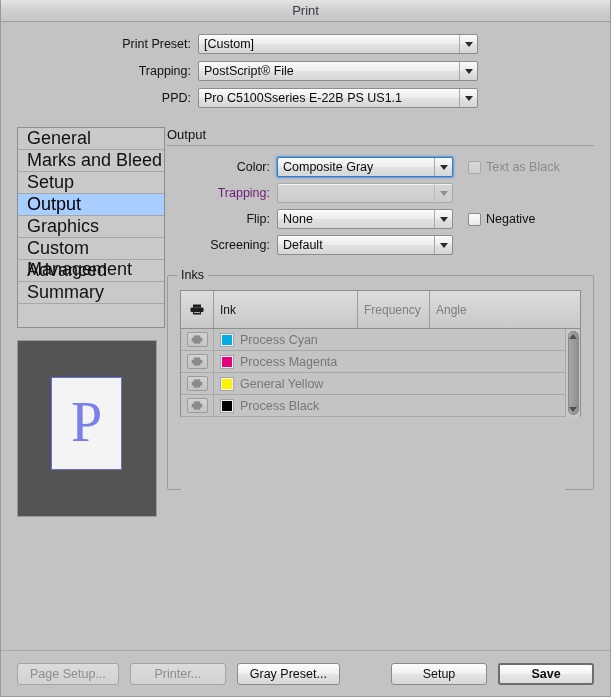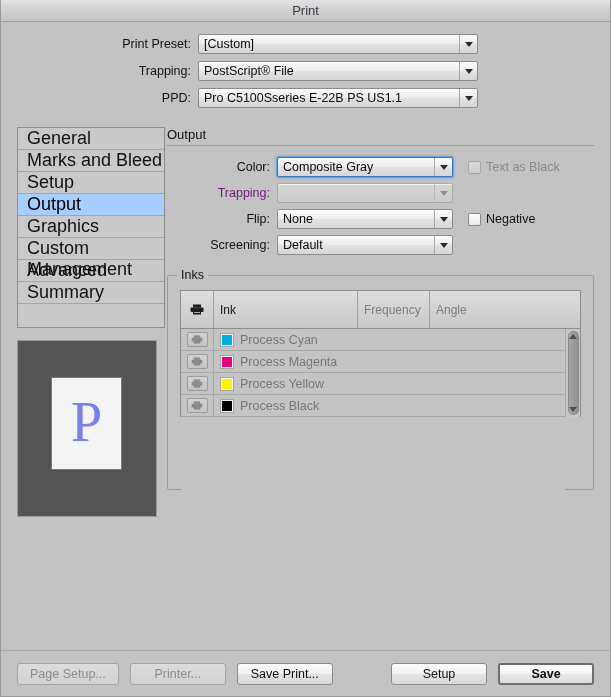--- a/index.html
+++ b/index.html
@@ -554,21 +554,21 @@
                   <span class="prt-btn">
                     <svg width="12" height="9" viewBox="0 0 14 11">
                         <rect x="3" y="0.5" width="8" height="3" fill="#8a8a8a"></rect>
                         <rect x="0.5" y="3.5" width="13" height="4.5" rx="1" fill="#8a8a8a"></rect>
                         <rect x="3" y="7" width="8" height="3.5" fill="#8a8a8a"></rect>
                       </svg>
                   </span>
                 </div>
                 <div class="cell-ink">
                   <span class="swatch" style="background:#fff200"></span>
-                  <span class="ink-name">Process Yellow</span>
+                  <span class="ink-name">General Yellow</span>
                 </div>
               </div>
 
               <div class="trow">
                 <div class="cell-print">
                   <span class="prt-btn">
                     <svg width="12" height="9" viewBox="0 0 14 11">
                         <rect x="3" y="0.5" width="8" height="3" fill="#8a8a8a"></rect>
                         <rect x="0.5" y="3.5" width="13" height="4.5" rx="1" fill="#8a8a8a"></rect>
                         <rect x="3" y="7" width="8" height="3.5" fill="#8a8a8a"></rect>
@@ -621,21 +621,21 @@
 
       </div>
 
     </div>
   </div>
 
   <div class="footer">
     <div class="left-btns">
       <div class="btn disabled">Page Setup...</div>
       <div class="btn disabled">Printer...</div>
-      <div class="btn">Save Print...</div>
+      <div class="btn">Gray Preset...</div>
     </div>
     <div class="right-btns">
       <div class="btn narrow">Setup</div>
       <div class="btn narrow default">Save</div>
     </div>
   </div>
 
 </div>
 
 </body></html>

